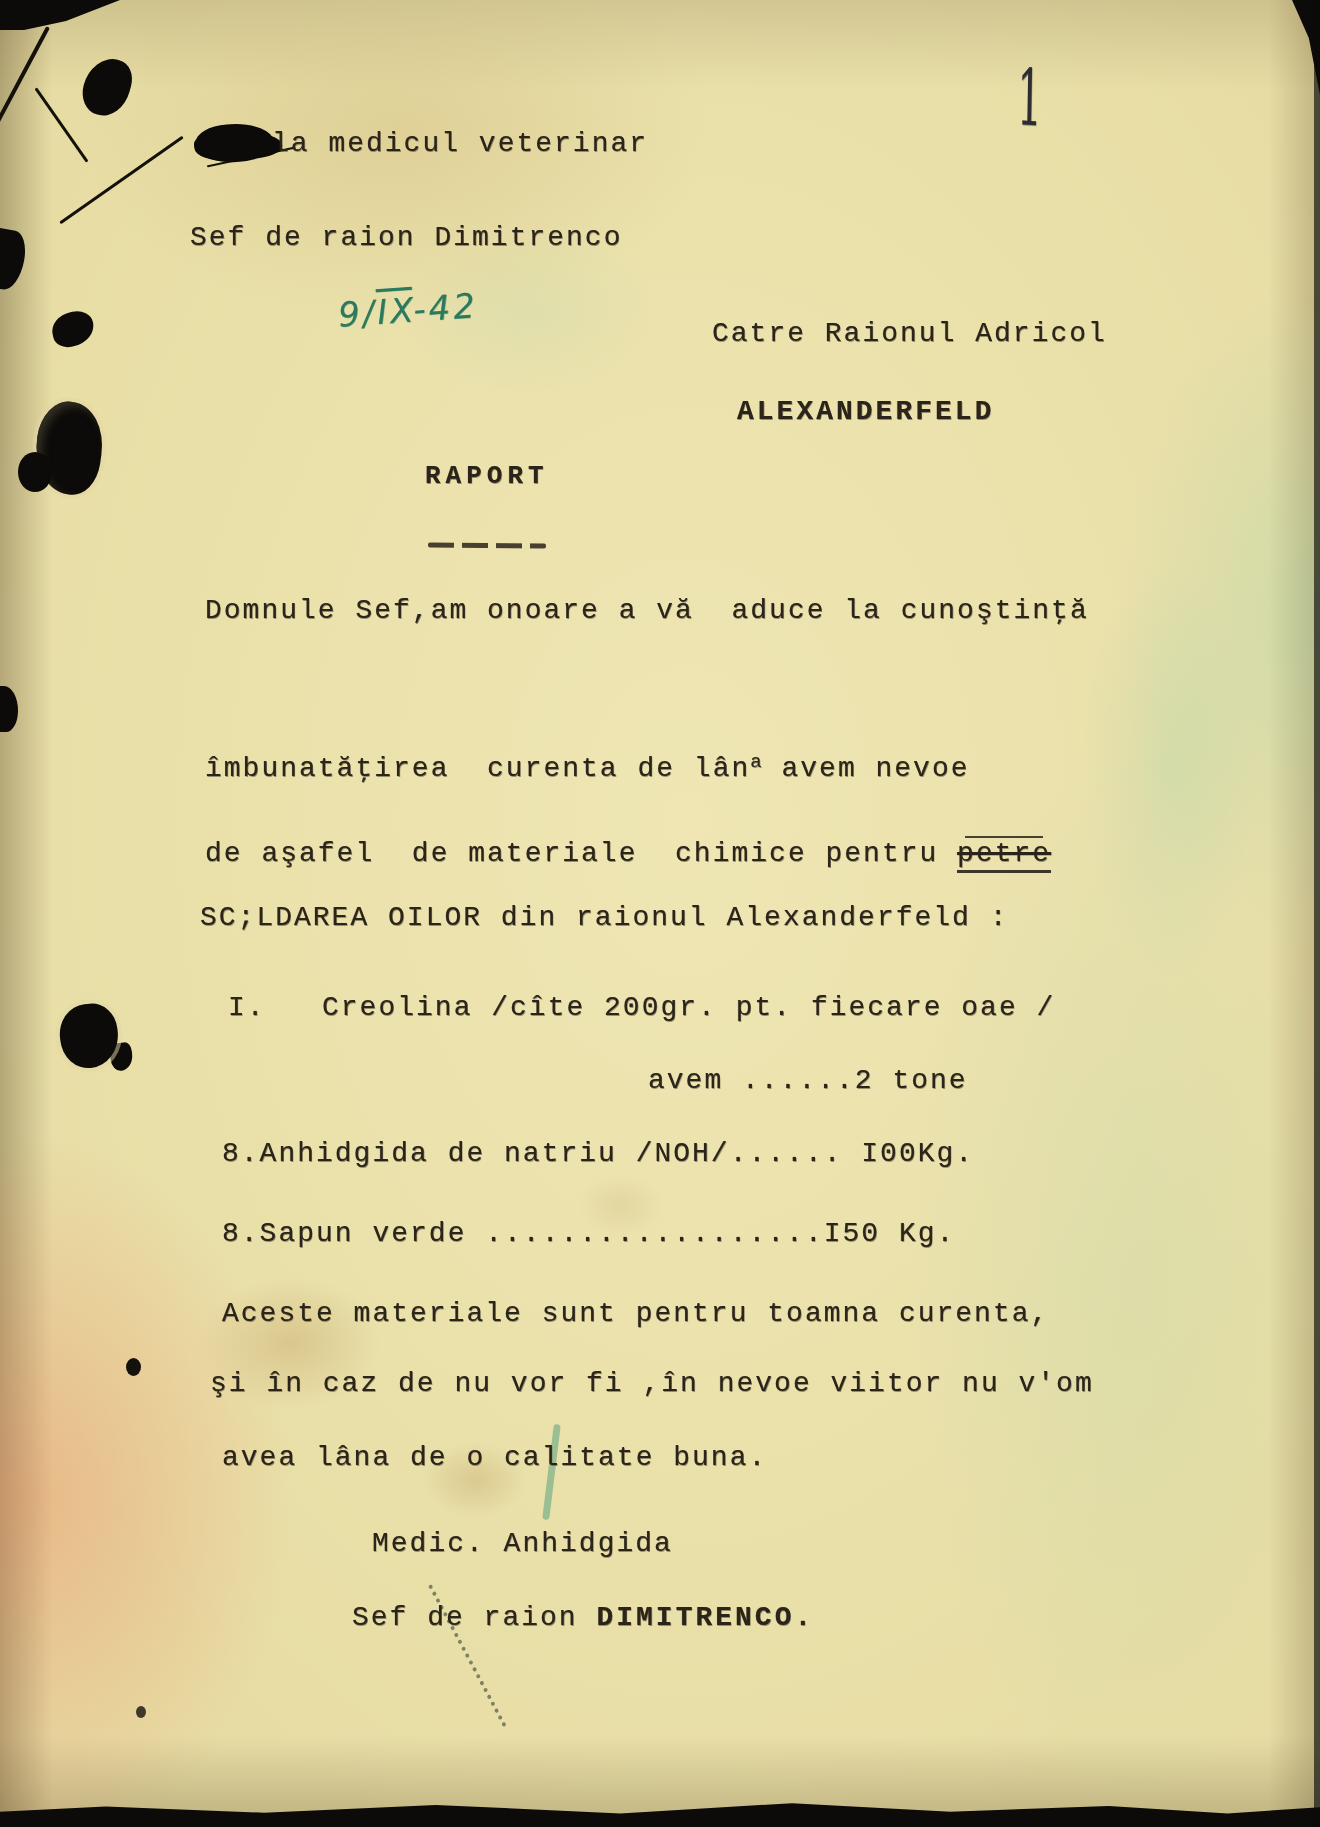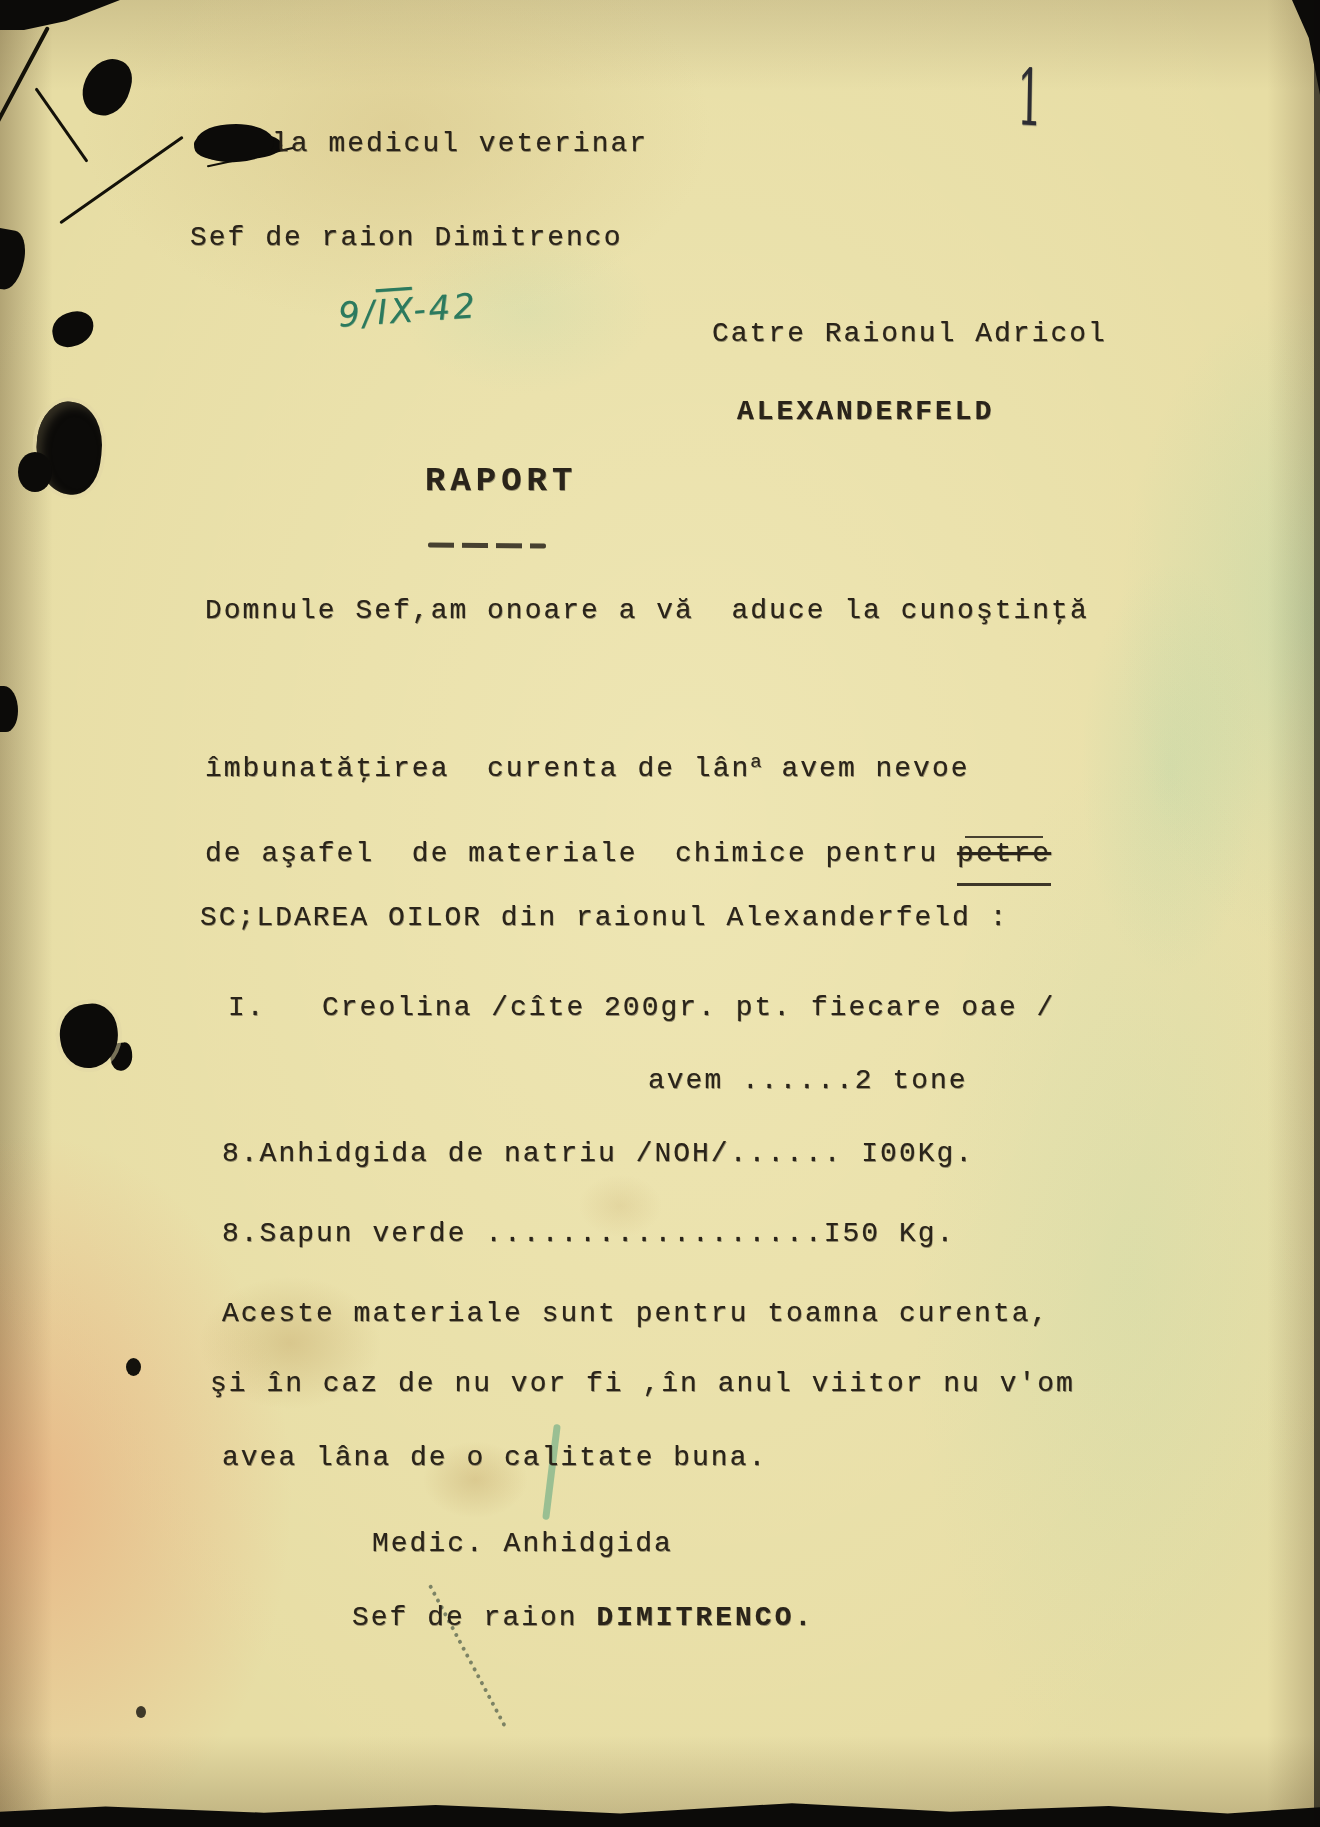--- a/index.html
+++ b/index.html
@@ -24,29 +24,29 @@
       linear-gradient(90deg, rgba(92,72,40,0.38), rgba(92,72,40,0) 4%, rgba(92,72,40,0) 96%, rgba(92,72,40,0.28)),
       linear-gradient(0deg, rgba(92,72,40,0.30), rgba(92,72,40,0) 5%, rgba(92,72,40,0) 95%, rgba(120,100,60,0.22));
   }
   .line{
     position:absolute;white-space:pre;
     font-size:28px;line-height:1.15;letter-spacing:2px;
     color:#2a241a;
     text-shadow:0.6px 0.6px 0 rgba(46,38,26,0.45), -0.3px 0 0 rgba(46,38,26,0.25);
   }
   .caps-bold{font-weight:700;letter-spacing:3px;}
-  .title{font-size:34px;letter-spacing:5px;font-weight:700;}
+  .title{font-size:26px;letter-spacing:5px;font-weight:700;}
   .sig-name{font-weight:700;letter-spacing:3px;}
   .sup{font-size:19px;vertical-align:9px;letter-spacing:1px;}
   .struck{
     text-decoration:line-through;
     text-decoration-thickness:3px;
     border-bottom:3px solid rgba(42,36,26,0.9);
     box-shadow:0 -10px 0 -8px rgba(42,36,26,0.85);
-    padding-bottom:14px;
+    padding-bottom:1px;
   }
   .dash-rule{
     position:absolute;left:428px;top:543px;width:118px;height:5px;
     background:repeating-linear-gradient(90deg,#2a241a 0 26px,rgba(0,0,0,0) 26px 34px);
     border-radius:2px;opacity:0.85;transform:rotate(0.5deg);
   }
   .handwritten-date{
     position:absolute;left:338px;top:290px;
     font-family:"DejaVu Sans",sans-serif;font-style:italic;
     font-size:34px;letter-spacing:3px;color:#2c7a5e;
@@ -147,19 +147,19 @@
   <div class="line" style="left:205px;top:752px;"><span>îmbunatăţirea  curenta de lân</span><span class="sup">a</span><span> avem nevoe</span></div>
   <div class="line" style="left:205px;top:838px;"><span>de aşafel  de materiale  chimice pentru </span><span class="struck">petre</span></div>
   <div class="line" style="left:200px;top:902px;">SC;LDAREA OILOR din raionul Alexanderfeld :</div>
 
   <div class="line" style="left:228px;top:992px;">I.   Creolina /cîte 200gr. pt. fiecare oae /</div>
   <div class="line" style="left:648px;top:1065px;">avem ......2 tone</div>
   <div class="line" style="left:222px;top:1138px;">8.Anhidgida de natriu /NOH/...... I00Kg.</div>
   <div class="line" style="left:222px;top:1218px;">8.Sapun verde ..................I50 Kg.</div>
 
   <div class="line" style="left:222px;top:1298px;">Aceste materiale sunt pentru toamna curenta,</div>
-  <div class="line" style="left:210px;top:1368px;">şi în caz de nu vor fi ,în anul viitor nu v'om</div>
+  <div class="line" style="left:210px;top:1368px;">şi în caz de nu vor fi ,în nevoe viitor nu v'om</div>
   <div class="line" style="left:222px;top:1442px;">avea lâna de o calitate buna.</div>
 
   <div class="line" style="left:372px;top:1528px;">Medic. Anhidgida</div>
   <div class="line" style="left:352px;top:1602px;"><span>Sef de raion </span><span class="sig-name">DIMITRENCO.</span></div>
 
 </div>
 
 </body></html>

